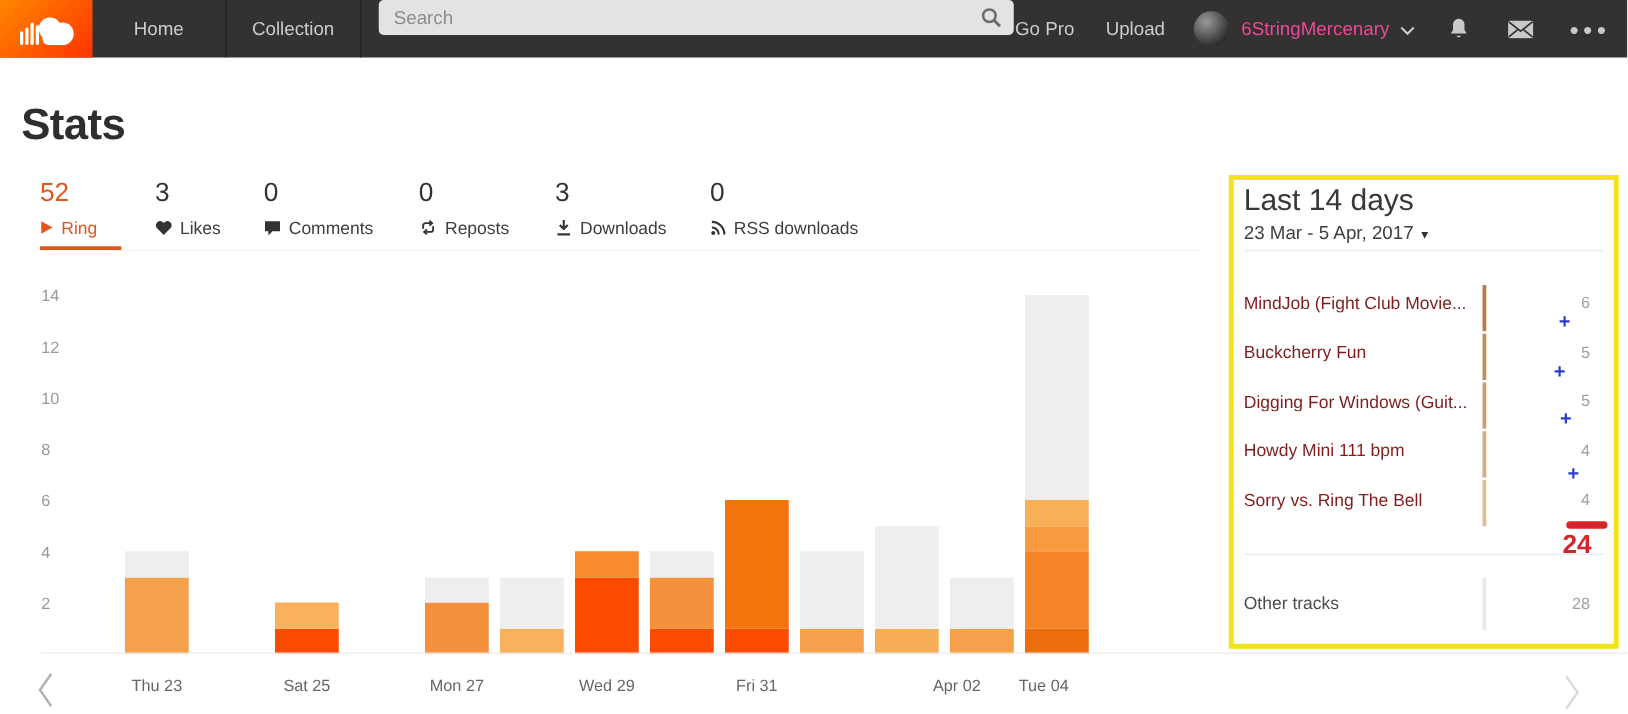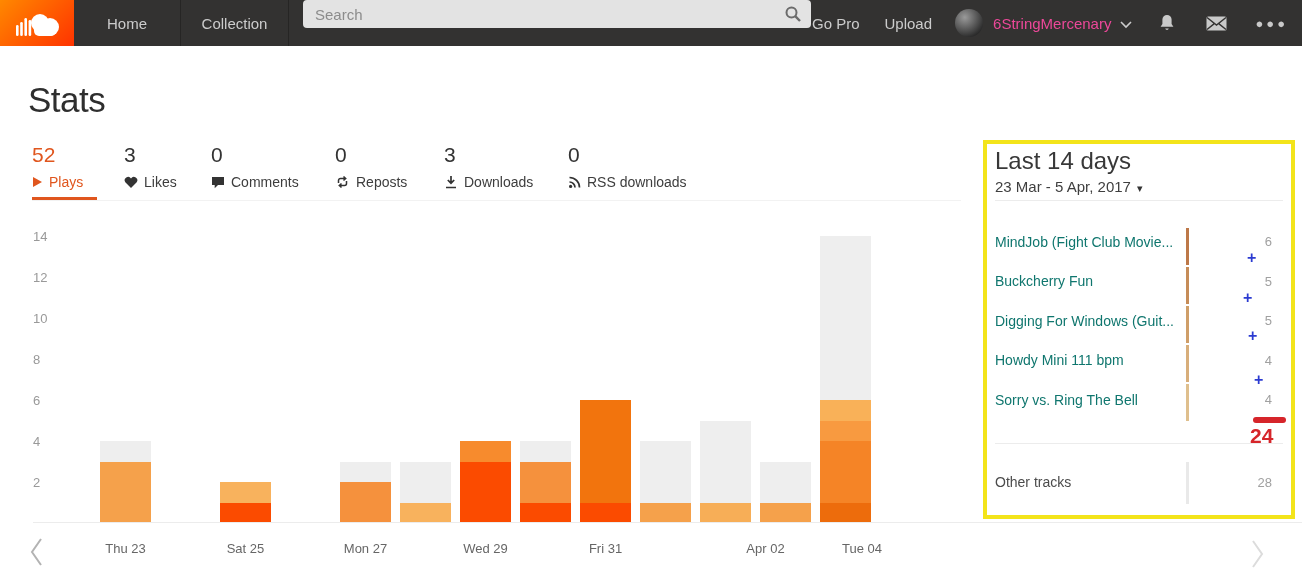--- a/index.html
+++ b/index.html
@@ -13,21 +13,21 @@
   .search-wrap{margin-left:14px;width:508px;height:28px;background:#e3e3e3;border-radius:4px;display:flex;align-items:center;}
   .search-wrap input{flex:1;border:none;background:transparent;outline:none;padding:0 12px;font-size:15px;color:#555;font-family:"Liberation Sans",sans-serif;}
   .search-wrap input::placeholder{color:#8c8c8c;}
   .hdr-right{margin-left:auto;display:flex;align-items:center;padding-right:14px;}
   .hdr-link{color:#ccc;font-size:15px;cursor:pointer;white-space:nowrap;}
   .avatar{width:28px;height:28px;border-radius:50%;background:radial-gradient(circle at 35% 30%,#9a9a9a,#4a4a4a 55%,#161616 90%);cursor:pointer;}
   .username{color:#ec4899;font-size:15px;cursor:pointer;white-space:nowrap;}
   .dots{color:#c9c9c9;font-size:13px;letter-spacing:3px;cursor:pointer;}
 
   
-  .page-title{position:absolute;left:28px;top:80px;font-size:35px;font-weight:400;color:#2e2e2e;letter-spacing:-0.5px;}
+  .page-title{position:absolute;left:17px;top:80px;font-size:35px;font-weight:700;color:#2e2e2e;letter-spacing:-0.5px;}
   .tab{position:absolute;top:143px;cursor:pointer;}
   .tab .num{font-size:21px;color:#333;}
   .tab .lab{margin-top:7px;display:flex;align-items:center;gap:6px;font-size:14px;color:#3d3d3d;}
   .tab.active .num,.tab.active .lab{color:#e0561e;}
   .tab-underline{position:absolute;left:32px;top:197px;width:65px;height:3px;background:#e0561e;}
   .tab-baseline{position:absolute;left:32px;top:200px;width:929px;height:1px;background:#f2f2f2;}
 
   
   .ylab{position:absolute;font-size:13px;color:#999;}
   .xlab{position:absolute;top:541px;font-size:13px;color:#666;transform:translateX(-50%);white-space:nowrap;}
@@ -36,21 +36,21 @@
   .chart-nav{position:absolute;cursor:pointer;}
 
   
   .panel{position:absolute;left:983px;top:140px;width:304px;height:371px;background:#fff;border:4px solid #f9a8d4;z-index:20;}
   .panel-title{position:absolute;left:8px;top:3px;font-size:24px;font-weight:500;color:#383838;}
   .panel-date{position:absolute;left:8px;top:34px;font-size:15px;color:#3f3f3f;cursor:pointer;}
   .panel-date .caret{font-size:11px;color:#333;margin-left:6px;}
   .p-div{position:absolute;left:8px;right:8px;height:1px;background:#ececec;}
   .tracks{position:absolute;left:8px;right:8px;top:78px;}
   .track-row{height:39.5px;display:flex;align-items:center;cursor:pointer;}
-  .track-name{font-size:14px;color:#0f766e;white-space:nowrap;overflow:hidden;max-width:185px;}
+  .track-name{font-size:14px;color:#7f1d1d;white-space:nowrap;overflow:hidden;max-width:185px;}
   .track-count{margin-left:auto;padding-right:11px;font-size:13px;color:#a0a0a0;}
   .mini-bar{position:absolute;width:3px;}
   .plus-mark{position:absolute;font-size:16px;font-weight:bold;line-height:14px;}
   .sum-dash{position:absolute;left:266px;top:273px;width:33px;height:6px;border-radius:3px;}
   .sum-val{position:absolute;left:263px;top:280px;font-size:21px;font-weight:bold;}
   .other-row{position:absolute;left:8px;right:8px;top:310px;height:56px;display:flex;align-items:center;}
   .other-row .track-name{color:#4b4b4b;}
 </style>
 </head>
 <body>
@@ -110,21 +110,21 @@
 
   <div id="tabs">
       <div class="tab active" style="left: 32px;">
         <div class="num">52</div>
         <div class="lab">
           <span style="display:flex">
             <svg width="11" height="12" viewBox="0 0 11 12">
               <polygon points="1,1 1,11 10,6" fill="#e0561e"></polygon>
             </svg>
           </span>
-          <span>Plays</span>
+          <span>Ring</span>
         </div>
       </div>
       <div class="tab" style="left: 124px;">
         <div class="num">3</div>
         <div class="lab">
           <span style="display:flex">
             <svg width="14" height="12" viewBox="0 0 14 12">
               <path d="M7 12 L1.3 6.2 A3.4 3.4 0 0 1 7 2.4 A3.4 3.4 0 0 1 12.7 6.2 z" fill="#333333"></path>
             </svg>
           </span>
@@ -213,21 +213,21 @@
       <div class="bar-seg" style="left: 700px; height: 20.5px; top: 502.5px; background: rgb(247, 174, 87);"></div>
       <div class="bar-seg" style="left: 700px; height: 82px; top: 420.5px; background: rgb(238, 238, 238);"></div>
       <div class="xlab" style="left: 725.5px; margin-left: 40px;">Apr 02</div>
       <div class="bar-seg" style="left: 760px; height: 20.5px; top: 502.5px; background: rgb(245, 161, 75);"></div>
       <div class="bar-seg" style="left: 760px; height: 41px; top: 461.5px; background: rgb(238, 238, 238);"></div>
       <div class="bar-seg" style="left: 820px; height: 20.5px; top: 502.5px; background: rgb(237, 108, 12);"></div>
       <div class="bar-seg" style="left: 820px; height: 61.5px; top: 441px; background: rgb(245, 132, 38);"></div>
       <div class="bar-seg" style="left: 820px; height: 20.5px; top: 420.5px; background: rgb(248, 154, 64);"></div>
       <div class="bar-seg" style="left: 820px; height: 20.5px; top: 400px; background: rgb(249, 177, 88);"></div>
       <div class="bar-seg" style="left: 820px; height: 164px; top: 236px; background: rgb(238, 238, 238);"></div>
-      <div class="xlab" style="left: 862px;">Tue 04</div>
+      <div class="xlab" style="left: 835px;">Tue 04</div>
     </div>
   <div class="baseline"></div>
 
   <div class="chart-nav" style="left:28px;top:537px">
     <svg width="18" height="30" viewBox="0 0 18 30">
         <polyline points="13,2 4,15 13,28" fill="none" stroke="#b3b3b3" stroke-width="2"></polyline>
       </svg>
   </div>
   <div class="chart-nav" style="left:1248px;top:539px">
     <svg width="18" height="30" viewBox="0 0 18 30">

